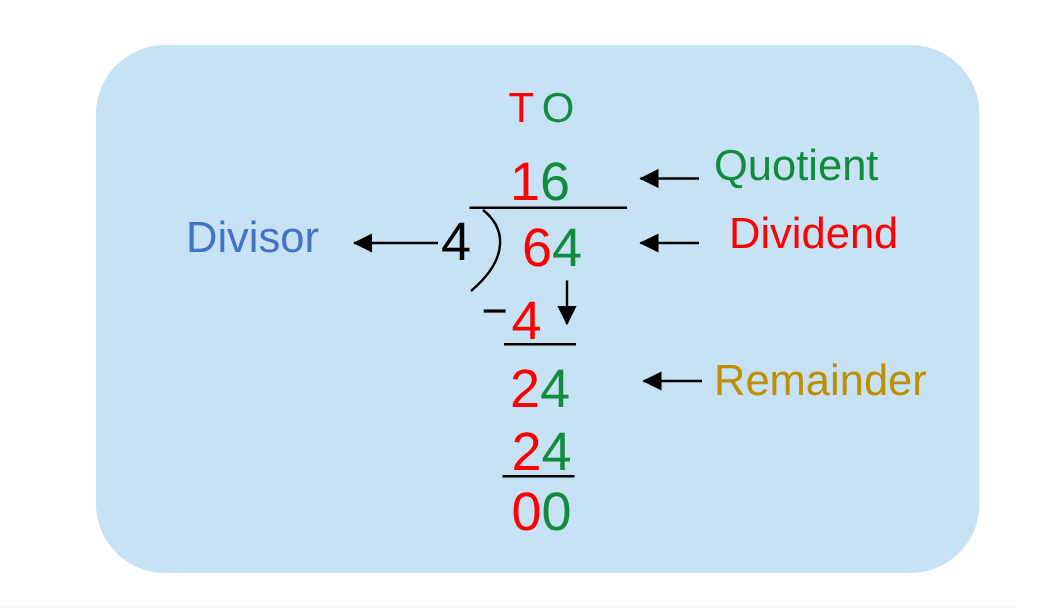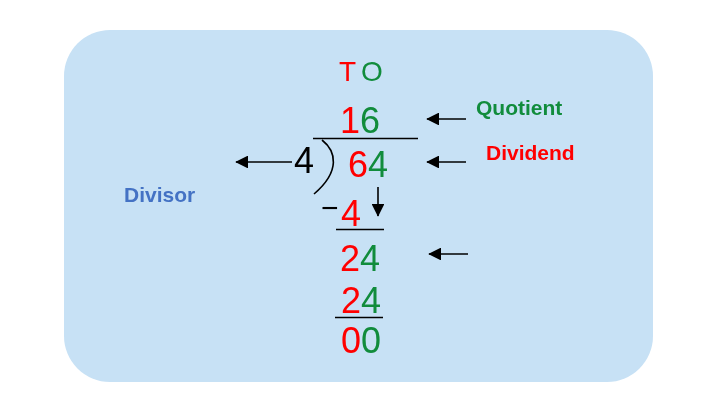--- a/index.html
+++ b/index.html
@@ -6,24 +6,24 @@
   .canvas{
     position:relative;width:707px;height:405px;background:#ffffff;overflow:hidden;
     font-family:"Liberation Sans", sans-serif;
   }
   .panel{
     position:absolute;left:64px;top:30px;width:589px;height:352px;
     background:var(--panel_bg);border-radius:46px;
   }
   .txt{position:absolute;line-height:1;white-space:nowrap;display:flex;}
   .digits{font-size:36px;}
-  .label{font-size:21px;font-weight:bold;}
+  .label{font-size:29px;}
   .c-red{color:var(--red);}
   .c-green{color:var(--green);}
-  .c-blue{color:var(--blue);margin-top:39px;}
+  .c-blue{color:var(--blue);}
   .c-gold{color:var(--gold);}
   .c-ink{color:var(--ink);}
   .art{position:absolute;left:0;top:0;width:707px;height:405px;pointer-events:none;}
   .gap5{gap:5px;}
 </style>
 </head>
 <body>
 
 <div class="canvas">
 
@@ -59,20 +59,21 @@
   <div class="txt label c-blue" style="left:124px;top:145px;">Divisor</div>
   <div class="txt digits c-ink" style="left:294px;top:143px;">4</div>
 
   <div class="txt digits" style="left:348px;top:147px;">
     <span class="c-red">6</span>
     <span class="c-green">4</span>
   </div>
 
   <div class="txt label c-green" style="left:476px;top:97px;">Quotient</div>
   <div class="txt label c-red" style="left:476px;top:142px;margin-left:10px;">Dividend</div>
+  <div class="txt label c-gold" style="left:476px;top:240px;">Remainder</div>
 
   <div class="txt c-ink" style="left:321px;top:193px;font-size:30px;">−</div>
   <div class="txt digits c-red" style="left:341px;top:196px;">4</div>
 
   <div class="txt digits" style="left:340px;top:241px;">
     <span class="c-red">2</span>
     <span class="c-green">4</span>
   </div>
 
   <div class="txt digits" style="left:341px;top:283px;">

